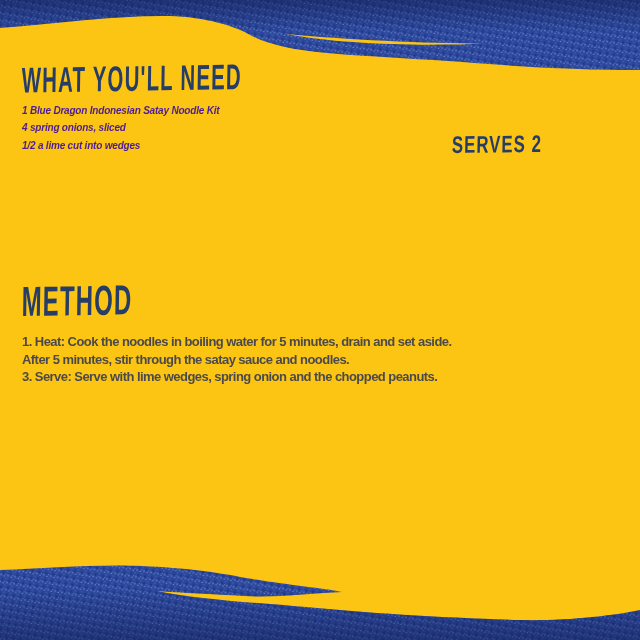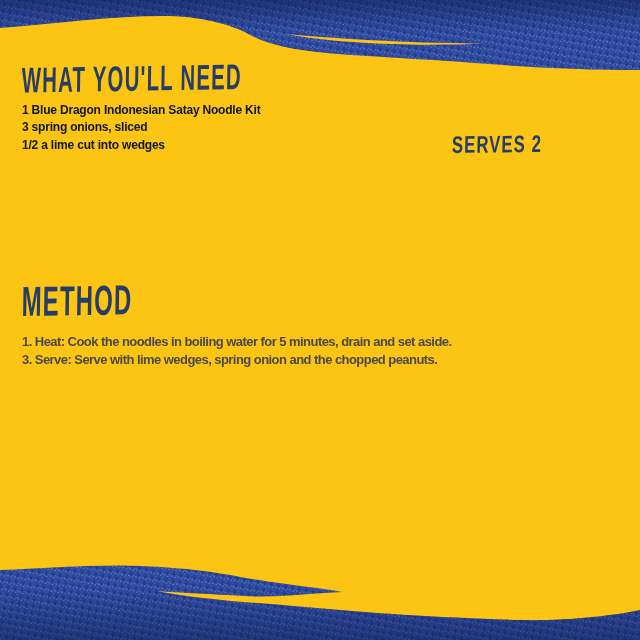--- a/index.html
+++ b/index.html
@@ -17,22 +17,22 @@
   }
   #need-heading{left:22px;top:62px;font-size:34px;letter-spacing:2px;
     transform:scale(0.60,1.05) skewX(-2deg) rotate(-0.5deg);}
   #method-heading{left:22px;top:281px;font-size:42px;letter-spacing:2px;
     transform:scale(0.57,1.0) skewX(-2deg) rotate(-0.5deg);}
   #serves-label{left:452px;top:133px;font-size:24px;letter-spacing:1.5px;
     transform:scale(0.70,1.0) skewX(-2deg) rotate(-0.5deg);}
 
   .ing-list{
     position:absolute;left:22px;top:102px;
-    font-size:12px;font-weight:bold;letter-spacing:-0.2px;
-    line-height:17.4px;color:#0f172a;white-space:nowrap;
+    font-size:10px;font-weight:bold;letter-spacing:-0.2px;
+    line-height:17.4px;color:#4c1d95;white-space:nowrap;font-style:italic;
   }
   .method-lines{
     position:absolute;left:22px;top:333px;
     font-size:13px;font-weight:bold;letter-spacing:-0.55px;
     line-height:17.6px;color:#4a4a4c;white-space:nowrap;
   }
 </style>
 </head>
 <body>
 
@@ -98,26 +98,27 @@
              L640,640 L0,640 Z" fill="url(#bottomShade)"></path>
   </g>
 </svg>
 
 <div class="content">
 
   <div class="hand-heading" id="need-heading">WHAT YOU'LL NEED</div>
 
   <div class="ing-list">
       <div>1 Blue Dragon Indonesian Satay Noodle Kit</div>
-      <div>3 spring onions, sliced</div>
+      <div>4 spring onions, sliced</div>
       <div>1/2 a lime cut into wedges</div>
     </div>
 
   <div class="hand-heading" id="serves-label">SERVES 2</div>
 
   <div class="hand-heading" id="method-heading">METHOD</div>
 
   <div class="method-lines">
       <div>1. Heat: Cook the noodles in boiling water for 5 minutes, drain and set aside.</div>
+      <div>After 5 minutes, stir through the satay sauce and noodles.</div>
       <div>3. Serve: Serve with lime wedges, spring onion and the chopped peanuts.</div>
     </div>
 
 </div>
 
 </body></html>

